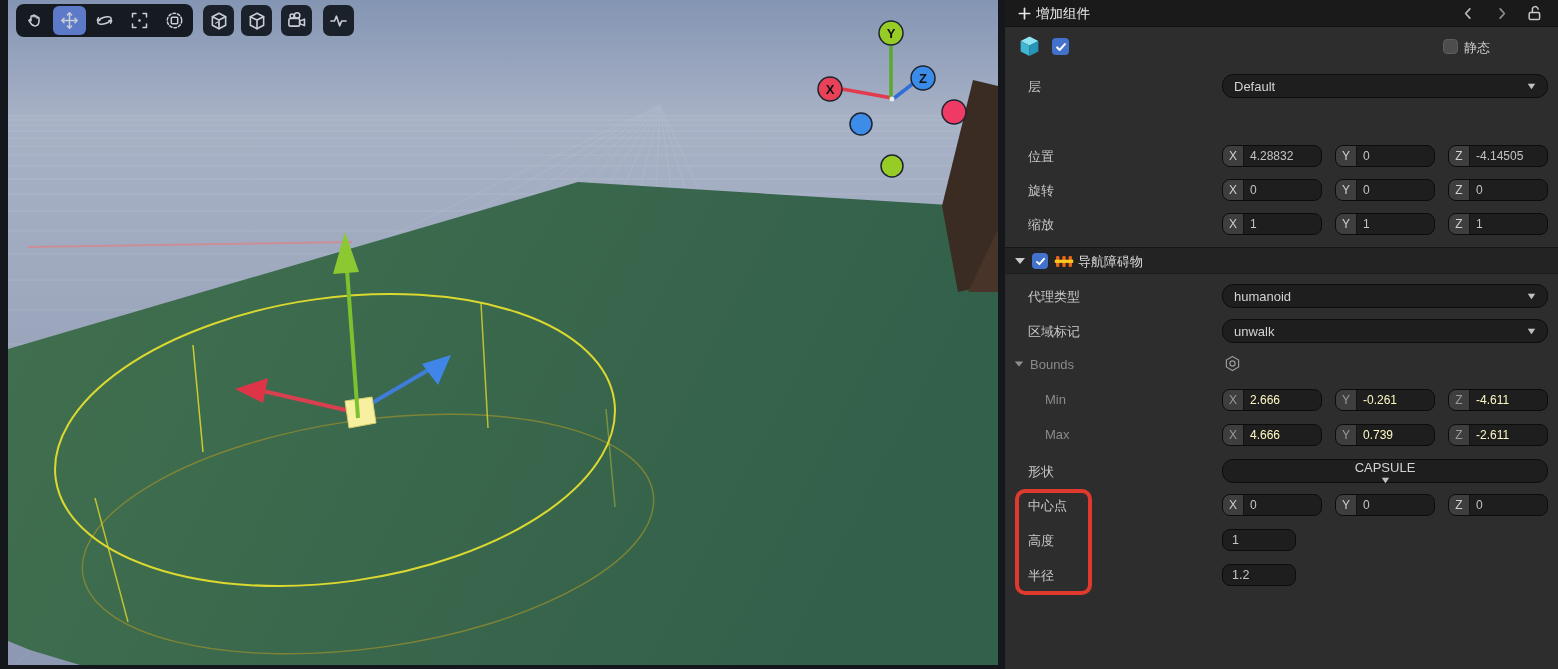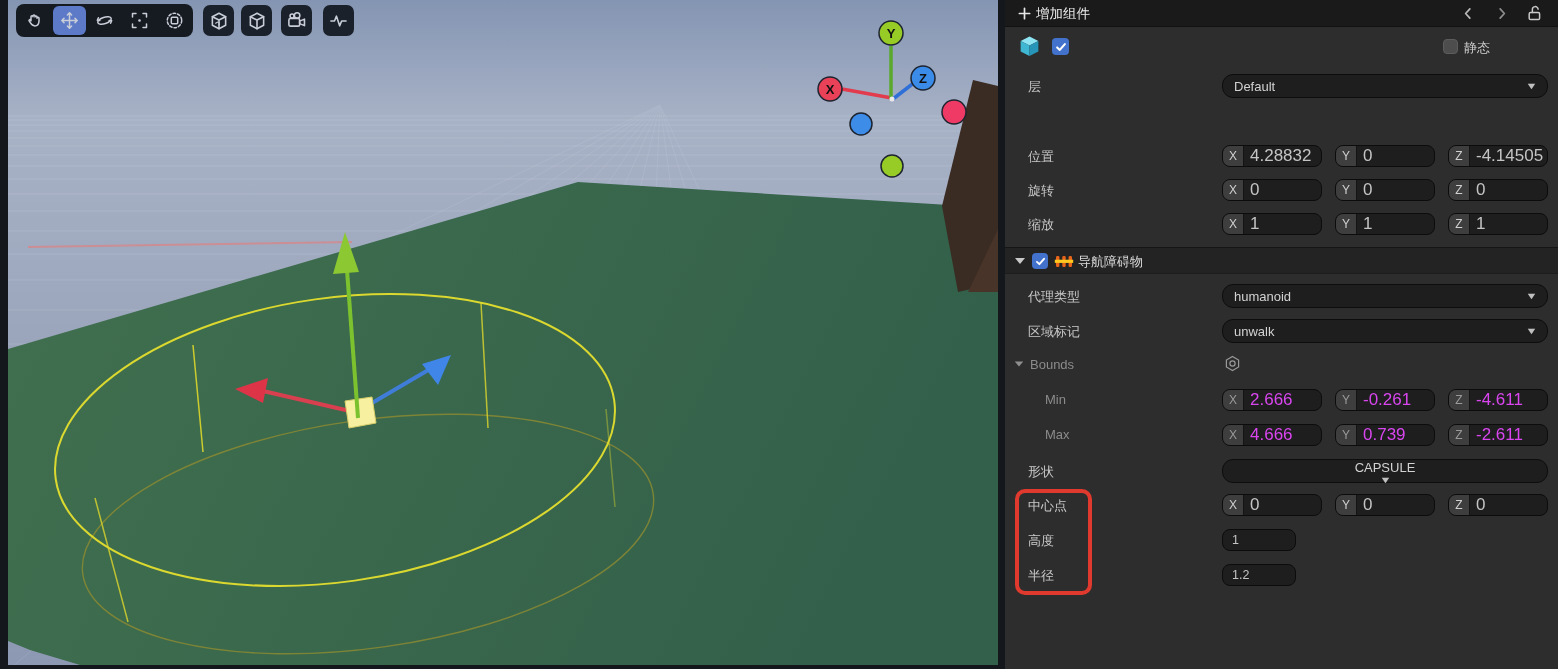--- a/index.html
+++ b/index.html
@@ -53,23 +53,23 @@
          border-top:6px solid #c9c9c9; }
   .tri.gray { border-top-color:#8f8f8f; }
   .sect-title { position:absolute; left:31px; top:5px; color:#dcdcdc; }
   .menu-ic { position:absolute; right:14px; top:7px; width:13px; }
   .menu-ic i { display:block; height:2px; background:#b5b5b5; margin-bottom:3px; border-radius:1px; }
 
   .vf { position:absolute; height:22px; width:100px; background:#1e1e1e; border:1px solid #0c0c0c;
         border-radius:8px; display:flex; overflow:hidden; }
   .vf .ax { width:21px; background:#3e3e3e; color:#cfcfcf; font-size:12px; display:flex;
             align-items:center; justify-content:center; border-right:1px solid #141414; }
-  .vf .vv { flex:1; color:#c4c4c4; font-size:17px; padding-left:6px; display:flex; align-items:center; }
+  .vf .vv { flex:1; color:#c4c4c4; font-size:12px; padding-left:6px; display:flex; align-items:center; }
   .vf.x { left:217px; } .vf.y { left:330px; } .vf.z { left:443px; }
-  .vf.dim .vv { color:#d946ef; } .vf.dim .ax { color:#9a9a9a; }
+  .vf.dim .vv { color:#fef9c3; } .vf.dim .ax { color:#9a9a9a; }
   .sf { position:absolute; left:217px; height:22px; width:74px; background:#1e1e1e;
         border:1px solid #0c0c0c; border-radius:8px; color:#c4c4c4; font-size:12.5px;
         display:flex; align-items:center; padding-left:9px; }
 
   .annotation { position:absolute; left:10px; top:489px; width:77px; height:106px;
                 border:4px solid #e0392e; border-radius:10px; pointer-events:none; }
 </style>
 </head>
 <body>
 

